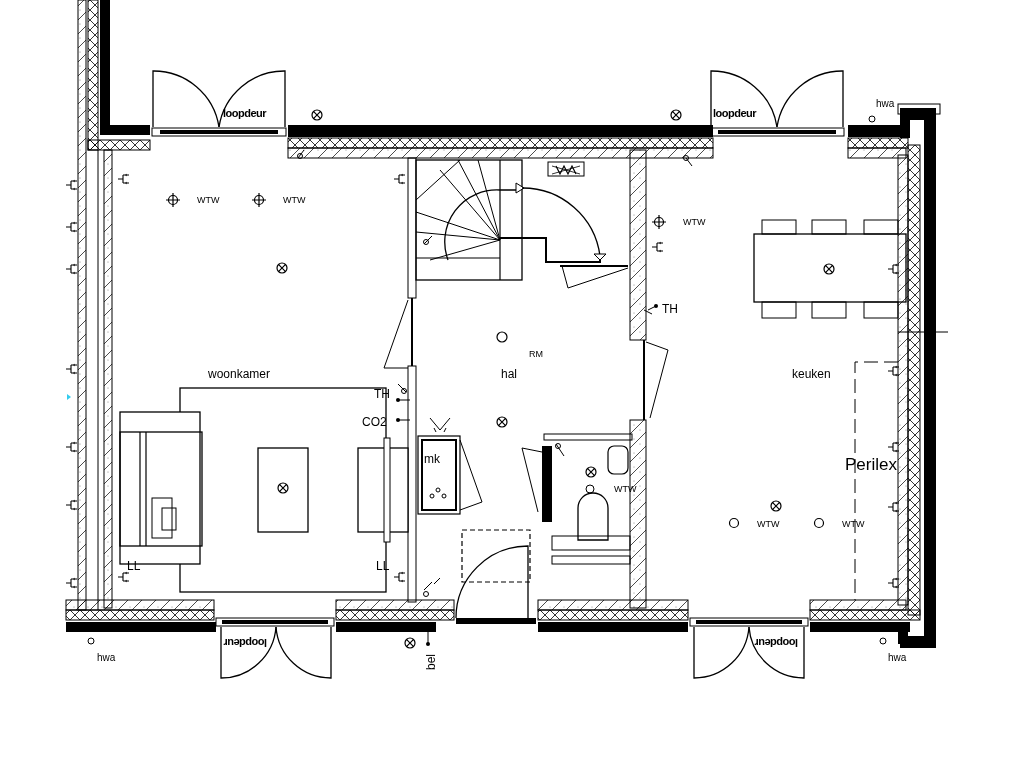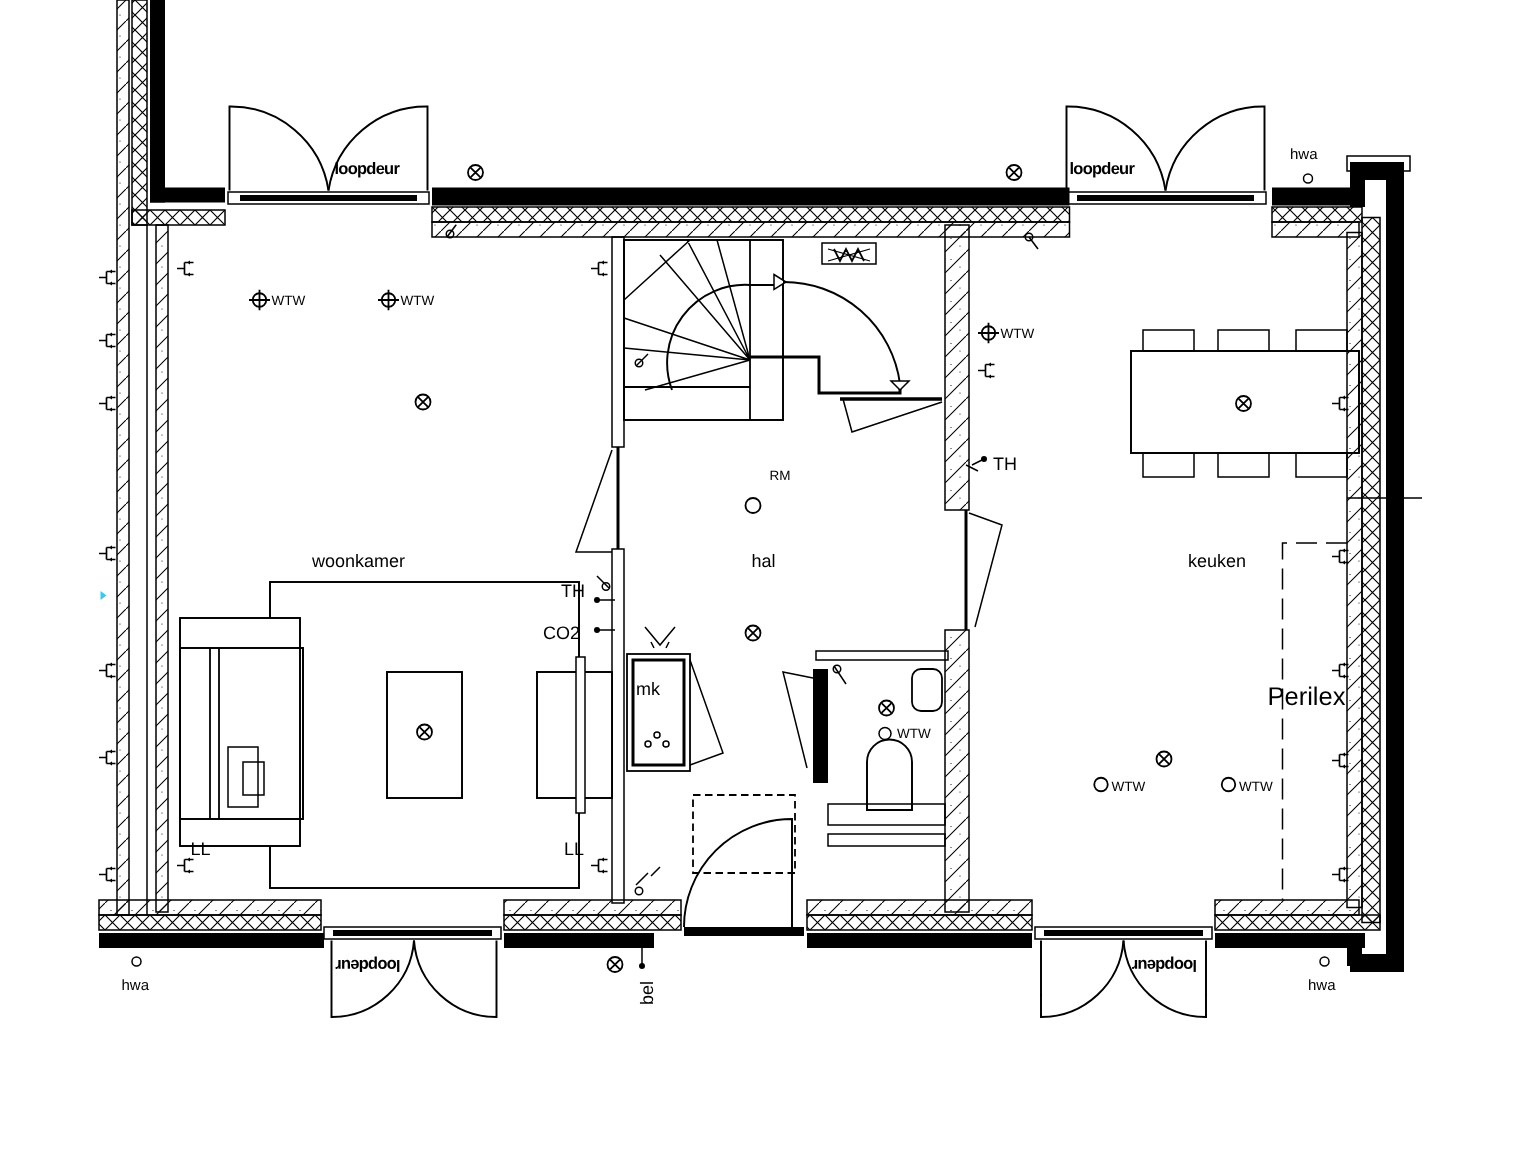--- a/index.html
+++ b/index.html
@@ -1,20 +1,20 @@
 <!DOCTYPE html>
 <html><head>
 <meta charset="utf-8">
 <style>
   html, body { margin: 0; padding: 0; background: #ffffff; }
   body { width: 1024px; height: 768px; overflow: hidden; position: relative; font-family: "Liberation Sans", sans-serif; }
   #plan { position: absolute; left: 0; top: 0; width: 1024px; height: 768px; }
   .lbl { position: absolute; color: #000; white-space: nowrap; line-height: 1; font-family: "Liberation Sans", sans-serif; }
   .room { font-size: 12px; }
-  .small { font-size: 9px; }
+  .small { font-size: 9px; margin-left: 16px; }
   .med { font-size: 12px; }
   .door-lbl { font-size: 11px; font-weight: bold; letter-spacing: -0.5px; }
   .flip { transform: rotate(180deg); }
   .vert { transform: rotate(-90deg); transform-origin: left top; }
 </style>
 </head>
 <body>
 
 <svg id="plan" viewBox="0 0 1024 768" xmlns="http://www.w3.org/2000/svg">
   <defs>
@@ -269,21 +269,21 @@
 <div class="lbl small" style="left:860px;top:99px;font-size:10px;">hwa</div>
 <div class="lbl small" style="left:81px;top:653px;font-size:10px;">hwa</div>
 <div class="lbl small" style="left:872px;top:653px;font-size:10px;">hwa</div>
 
 <div class="lbl small" style="left:181px;top:196px;">WTW</div>
 <div class="lbl small" style="left:267px;top:196px;">WTW</div>
 <div class="lbl small" style="left:667px;top:218px;">WTW</div>
 <div class="lbl small" style="left:598px;top:485px;">WTW</div>
 <div class="lbl small" style="left:741px;top:520px;">WTW</div>
 <div class="lbl small" style="left:826px;top:520px;">WTW</div>
-<div class="lbl small" style="left:513px;top:313px;text-align:right;">RM</div>
+<div class="lbl small" style="left:513px;top:350px;text-align:right;">RM</div>
 
 <div class="lbl med" style="left:374px;top:388px;">TH</div>
 <div class="lbl med" style="left:362px;top:416px;">CO2</div>
 <div class="lbl med" style="left:662px;top:303px;">TH</div>
 <div class="lbl" style="left:845px;top:456px;font-size:17px;">Perilex</div>
 <div class="lbl" style="left:127px;top:560px;font-size:12px;">LL</div>
 <div class="lbl" style="left:376px;top:560px;font-size:12px;">LL</div>
 <div class="lbl vert" style="left:425px;top:670px;font-size:12px;">bel</div>
 
 </body></html>

